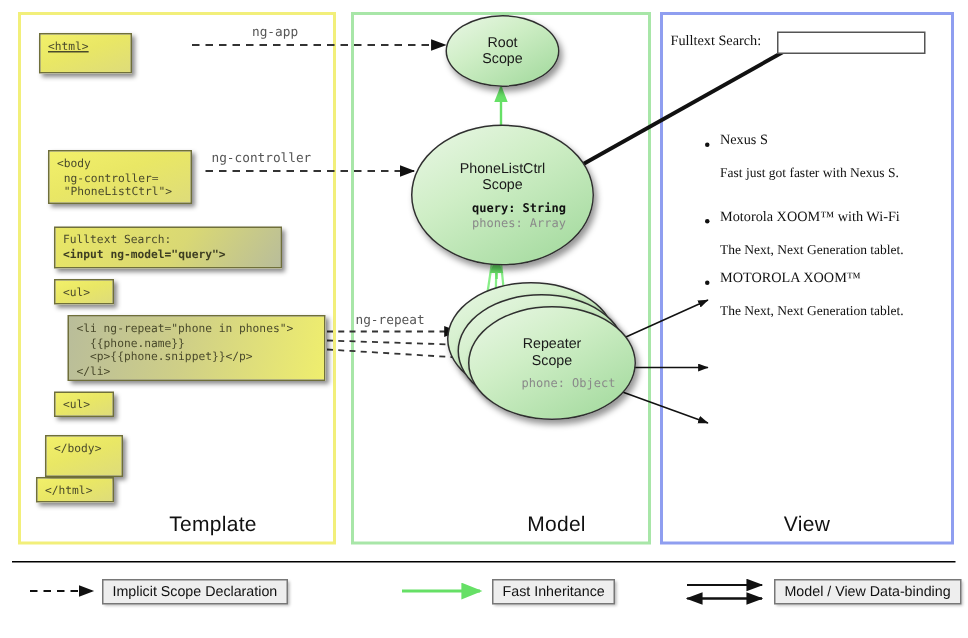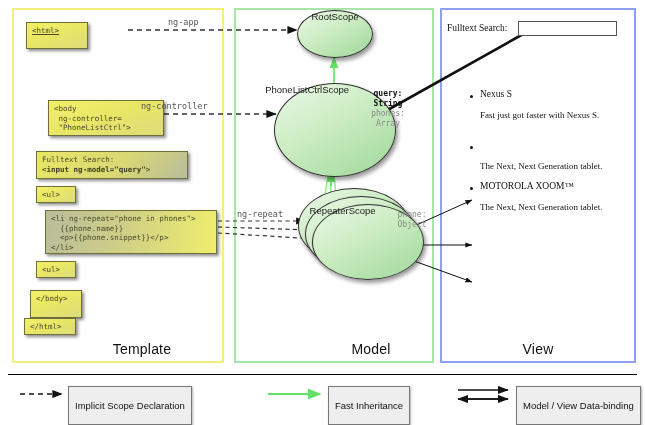--- a/index.html
+++ b/index.html
@@ -27,21 +27,21 @@
            box-shadow:2px 2px 3px rgba(0,0,0,.45);}
   .cb-y{background:linear-gradient(160deg,#f2f06a 0%,#e9e765 45%,#dedc7a 100%);}
   .cb-grad-r{background:linear-gradient(100deg,#b9bd9a 0%,#cfcf87 45%,#efee6e 100%);}
   .cb-grad-d{background:linear-gradient(125deg,#e9e765 0%,#d9d874 55%,#b9bd9a 100%);}
   .codebox b{font-weight:bold;color:#3d3d22;}
 
   
   .ellipse{position:absolute;border:1px solid #2f2f2f;border-radius:50%;
            background:linear-gradient(150deg,#eaf7e6 0%,#cfeec6 40%,#9fd89a 100%);
            box-shadow:2px 3px 4px rgba(0,0,0,.42);
-           display:flex;flex-direction:row;justify-content:center;
+           display:flex;flex-direction:column;align-items:center;justify-content:center;
            text-align:center;font-size:9.5px;color:#1a1a1a;line-height:11px;}
   .ell-title{font-size:9.5px;}
   .ell-props{font-family:"DejaVu Sans Mono",monospace;font-size:8px;line-height:10px;margin-top:5px;margin-left:22px;}
   .ell-props .strong{font-weight:bold;color:#111;}
   .ell-props .dim{color:#8a8a8a;}
   .vlabel{font-size:9.5px;}
   .vinput{position:absolute;box-sizing:border-box;border:1px solid #555;background:#fff;}
   .vbullet{position:absolute;width:3px;height:3px;border-radius:50%;background:#111;}
   .vitem{position:absolute;font-family:"Liberation Serif",serif;font-size:9.5px;color:#111;
          white-space:nowrap;}
@@ -50,21 +50,21 @@
 
   
   .edge-label{position:absolute;font-family:"DejaVu Sans Mono",monospace;font-size:8.5px;
               color:#555;background:transparent;white-space:nowrap;}
 
   
   #legend-rule{position:absolute;left:8px;top:374px;width:629px;height:0;
                border-top:1px solid #000;}
   .legend-box{position:absolute;box-sizing:border-box;border:1px solid #777;
               background:#eeeeee;font-size:9.5px;color:#111;
-              padding:13px 6px;white-space:nowrap;
+              padding:2px 6px;white-space:nowrap;
               box-shadow:1px 1px 2px rgba(0,0,0,.3);}
 </style>
 </head>
 <body>
 
 <div id="stage">
 
   <div class="panel panel-template"></div>
   <div class="panel panel-model"></div>
   <div class="panel panel-view"></div>
@@ -130,21 +130,21 @@
 
     <g>
       <path d="M458,390 L508,390" stroke="#111" stroke-width="1.4" fill="none" marker-end="url(#arrowBlack)"></path>
       <path d="M508,399 L458,399" stroke="#111" stroke-width="1.4" fill="none" marker-end="url(#arrowBlack)"></path>
       <path d="M462,399 L508,399" stroke="#111" stroke-width="1.4" fill="none" marker-end="url(#arrowBlack)"></path>
     </g>
   </svg>
 
   <div class="codebox cb-y" style="left:26px;top:22px;width:62px;height:27px;text-decoration:underline;">&lt;html&gt;</div>
 
-  <div class="codebox cb-y" style="left:48px;top:100px;width:116px;height:36px;">&lt;body
+  <div class="codebox cb-y" style="left:32px;top:100px;width:96px;height:36px;">&lt;body
  ng-controller=
  "PhoneListCtrl"&gt;</div>
 
   <div class="codebox cb-grad-d" style="left:36px;top:151px;width:152px;height:28px;"><span>Fulltext Search:</span><br><b>&lt;input ng-model="query"&gt;</b></div>
 
   <div class="codebox cb-y" style="left:36px;top:186px;width:40px;height:17px;">&lt;ul&gt;</div>
 
   <div class="codebox cb-grad-r" style="left:45px;top:210px;width:172px;height:44px;">&lt;li ng-repeat="phone in phones"&gt;
   {{phone.name}}
   &lt;p&gt;{{phone.snippet}}&lt;/p&gt;
@@ -185,20 +185,21 @@
   </div>
 
   <div class="vitem vlabel" style="left:447px;top:23px;">Fulltext Search:</div>
   <input class="vinput" style="left: 518px; top: 21px; width: 99px; height: 15px; font-size: 9px; font-family: &quot;Liberation Serif&quot;, serif; padding: 0px 3px;" value="">
 
   <div class="vbullet" style="left:470px;top:95px;"></div>
   <div class="vitem" style="left:480px;top:89px;">Nexus S</div>
   <div class="vsnip" style="left:480px;top:110px;">Fast just got faster with Nexus S.</div>
 
   <div class="vbullet" style="left:470px;top:146px;"></div>
+  <div class="vitem" style="left:480px;top:140px;">Motorola XOOM™  with Wi-Fi</div>
   <div class="vsnip" style="left:480px;top:161px;">The Next, Next Generation tablet.</div>
 
   <div class="vbullet" style="left:470px;top:187px;"></div>
   <div class="vitem" style="left:480px;top:181px;">MOTOROLA XOOM™</div>
   <div class="vsnip" style="left:480px;top:202px;">The Next, Next Generation tablet.</div>
 
   <div class="panel-label" style="left:12px;top:341px;width:212px;margin-left:24px;">Template</div>
   <div class="panel-label" style="left:234px;top:341px;width:200px;padding-left:37px;">Model</div>
   <div class="panel-label" style="left:440px;top:341px;width:196px;">View</div>
 

